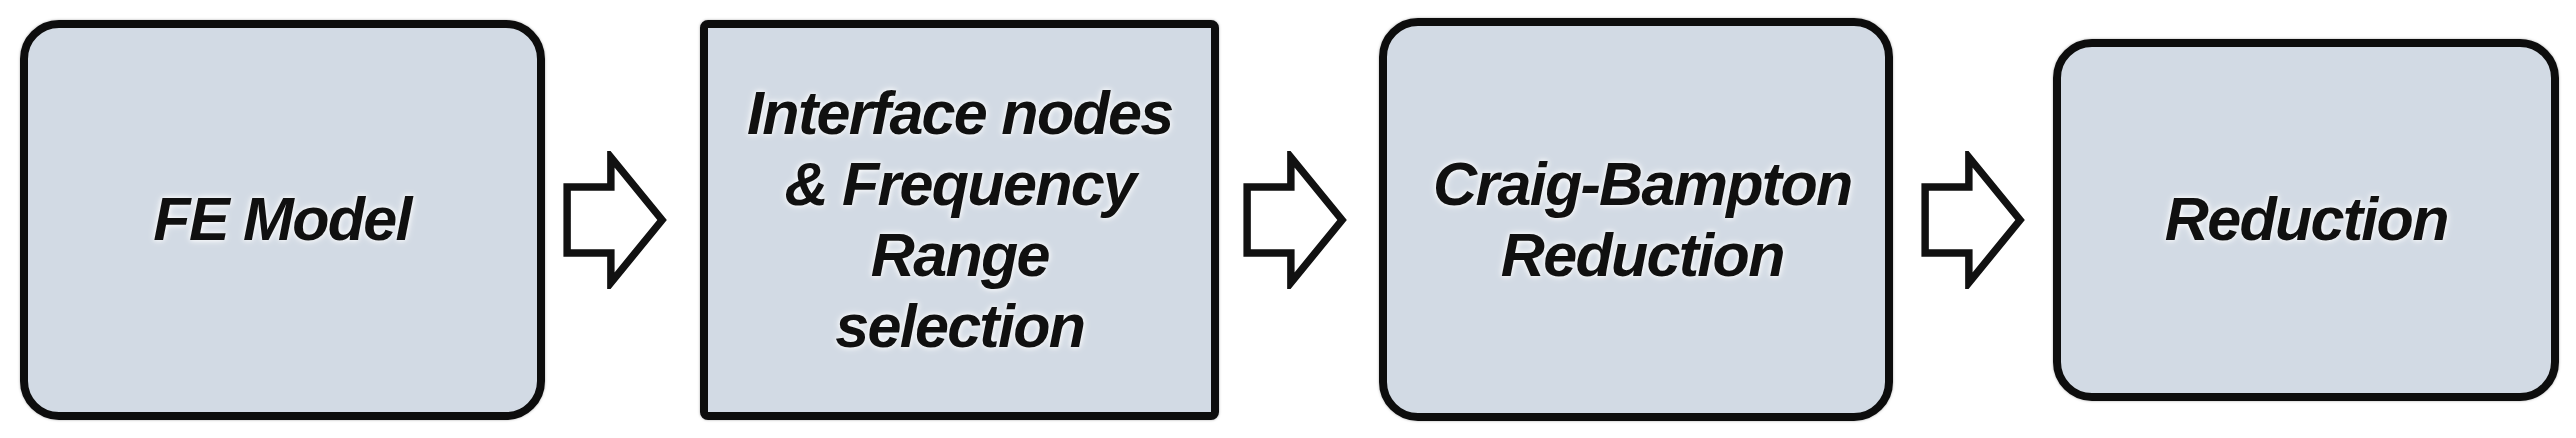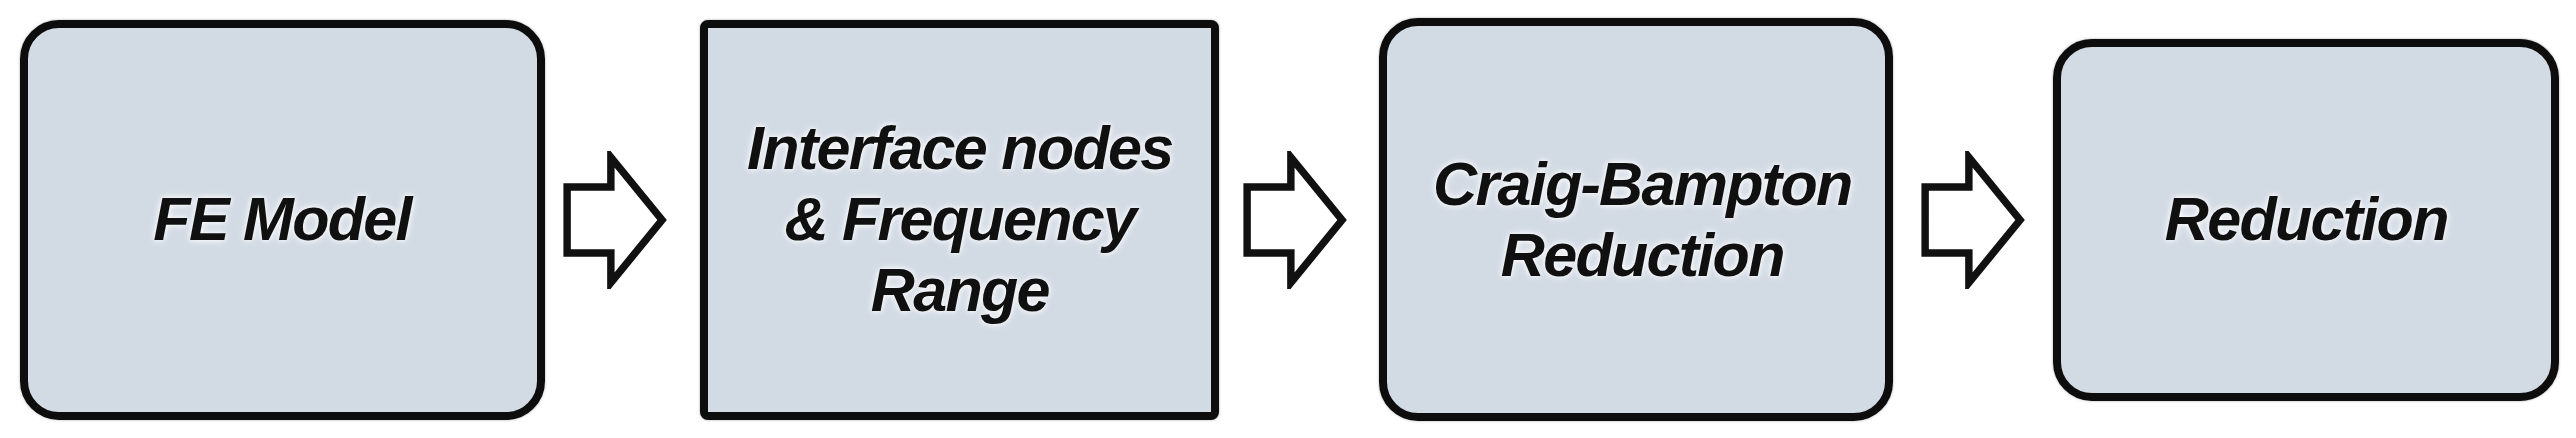--- a/index.html
+++ b/index.html
@@ -75,20 +75,21 @@
   </div>
 
   <svg class="arrow a-1" viewBox="0 0 126 164" aria-hidden="true">
     <polygon points="5,42 58,42 58,6 120,82 58,158 58,122 5,122"></polygon>
   </svg>
 
   <div class="flow-box box-2">
     <span class="step-line">Interface nodes</span>
     <span class="step-line">&amp; Frequency</span>
     <span class="step-line">Range</span>
+    <span class="step-line">selection</span>
   </div>
 
   <svg class="arrow a-2" viewBox="0 0 126 164" aria-hidden="true">
     <polygon points="5,42 58,42 58,6 120,82 58,158 58,122 5,122"></polygon>
   </svg>
 
   <div class="flow-box box-3">
     <span class="step-line">Craig-Bampton</span>
     <span class="step-line">Reduction</span>
   </div>

